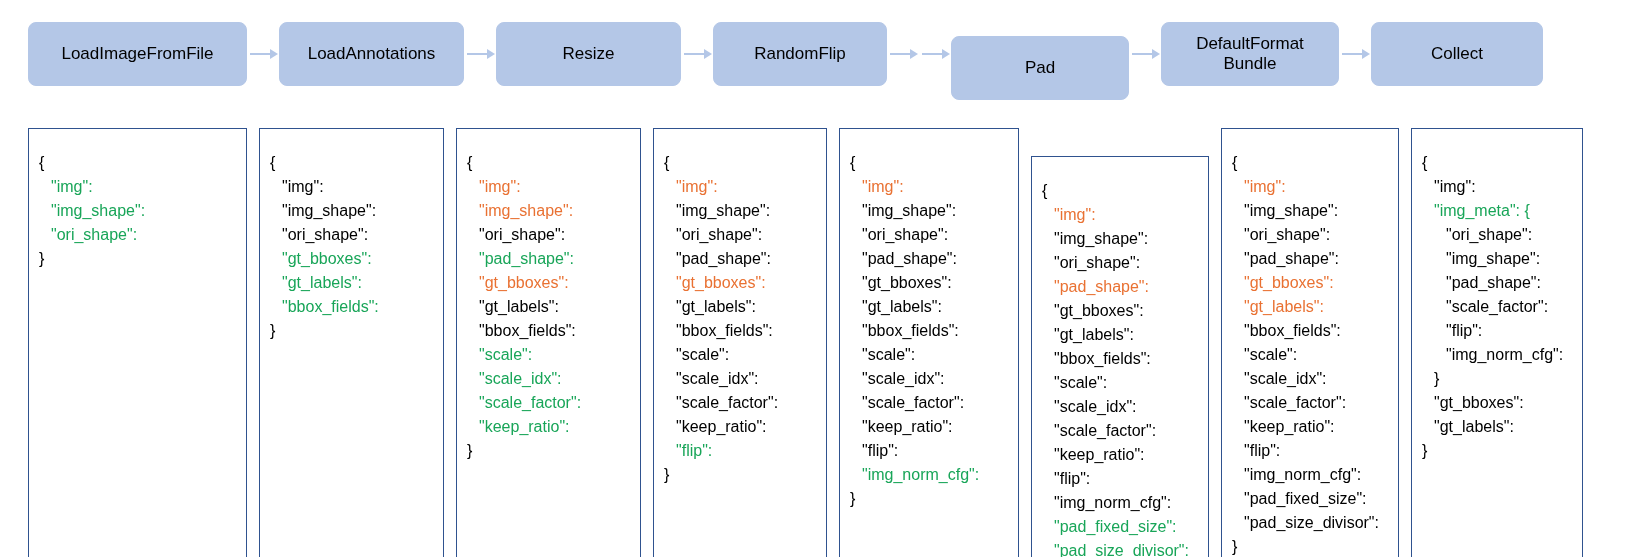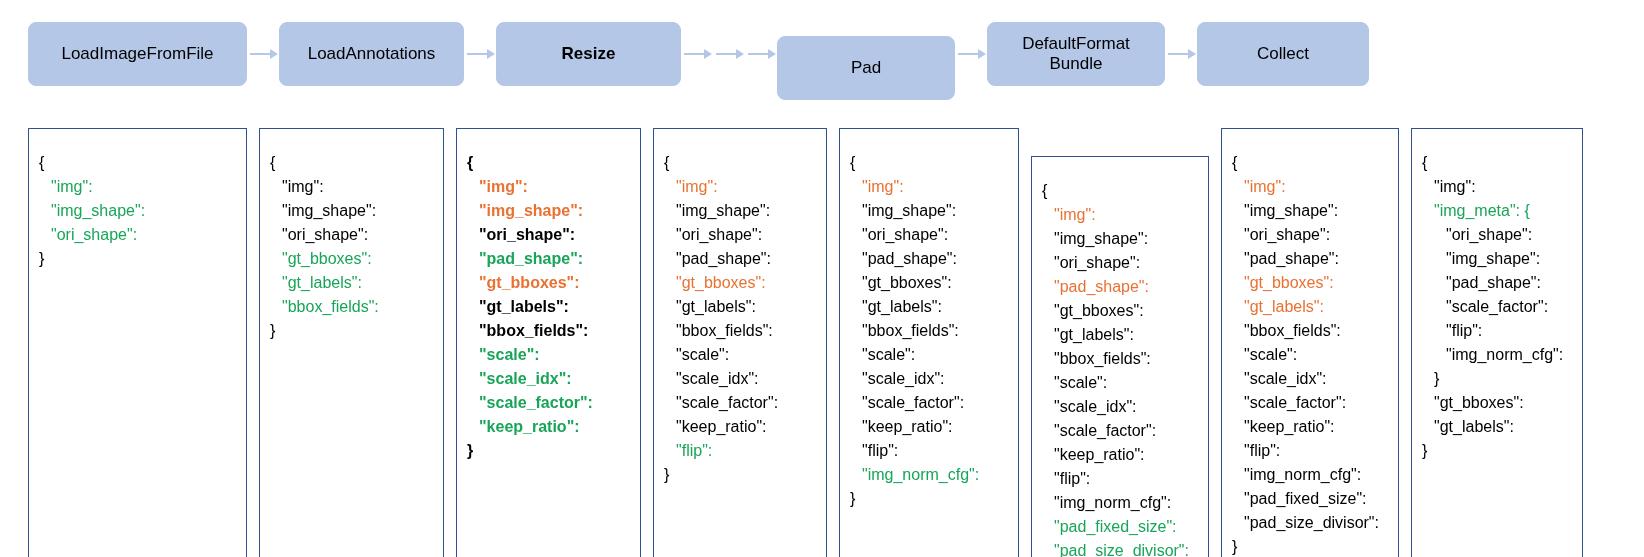--- a/index.html
+++ b/index.html
@@ -52,21 +52,21 @@
     min-height: 400px;
   }
   .kv { white-space: pre; }
   .g { color: #18a558; }
   .o { color: #e97132; }
   .k { color: #000; }
   .ind1 { padding-left: 12px; display:block; }
   .ind2 { padding-left: 24px; display:block; }
   .w0 { width: 219px; flex:0 0 219px; }
   .w1 { width: 185px; flex:0 0 185px; }
-  .w2 { width: 185px; flex:0 0 185px;font-weight:bold; }
+  .w2 { width: 185px; flex:0 0 185px; }
   .w3 { width: 174px; flex:0 0 174px; }
   .w4 { width: 180px; flex:0 0 180px; }
   .w5 { width: 178px; flex:0 0 178px;margin-top:28px; }
   .w6 { width: 178px; flex:0 0 178px; }
   .w7 { width: 172px; flex:0 0 172px; }
 </style>
 </head>
 <body>
 
 <div class="row header-row">
@@ -90,20 +90,23 @@
     </div>
   <div class="stage-header w2">
       <span>Resize</span>
     </div>
   <div class="arrow">
       <svg width="30" height="16">
         <line x1="2" y1="8" x2="22" y2="8" stroke="#b4c7e7" stroke-width="2"></line>
         <polygon points="22,3 30,8 22,13" fill="#b4c7e7"></polygon>
       </svg>
     </div>
+  <div class="stage-header w3">
+      <span>RandomFlip</span>
+    </div>
   <div class="arrow">
       <svg width="30" height="16">
         <line x1="2" y1="8" x2="22" y2="8" stroke="#b4c7e7" stroke-width="2"></line>
         <polygon points="22,3 30,8 22,13" fill="#b4c7e7"></polygon>
       </svg>
     </div>
   <div class="arrow">
       <svg width="30" height="16">
         <line x1="2" y1="8" x2="22" y2="8" stroke="#b4c7e7" stroke-width="2"></line>
         <polygon points="22,3 30,8 22,13" fill="#b4c7e7"></polygon>

